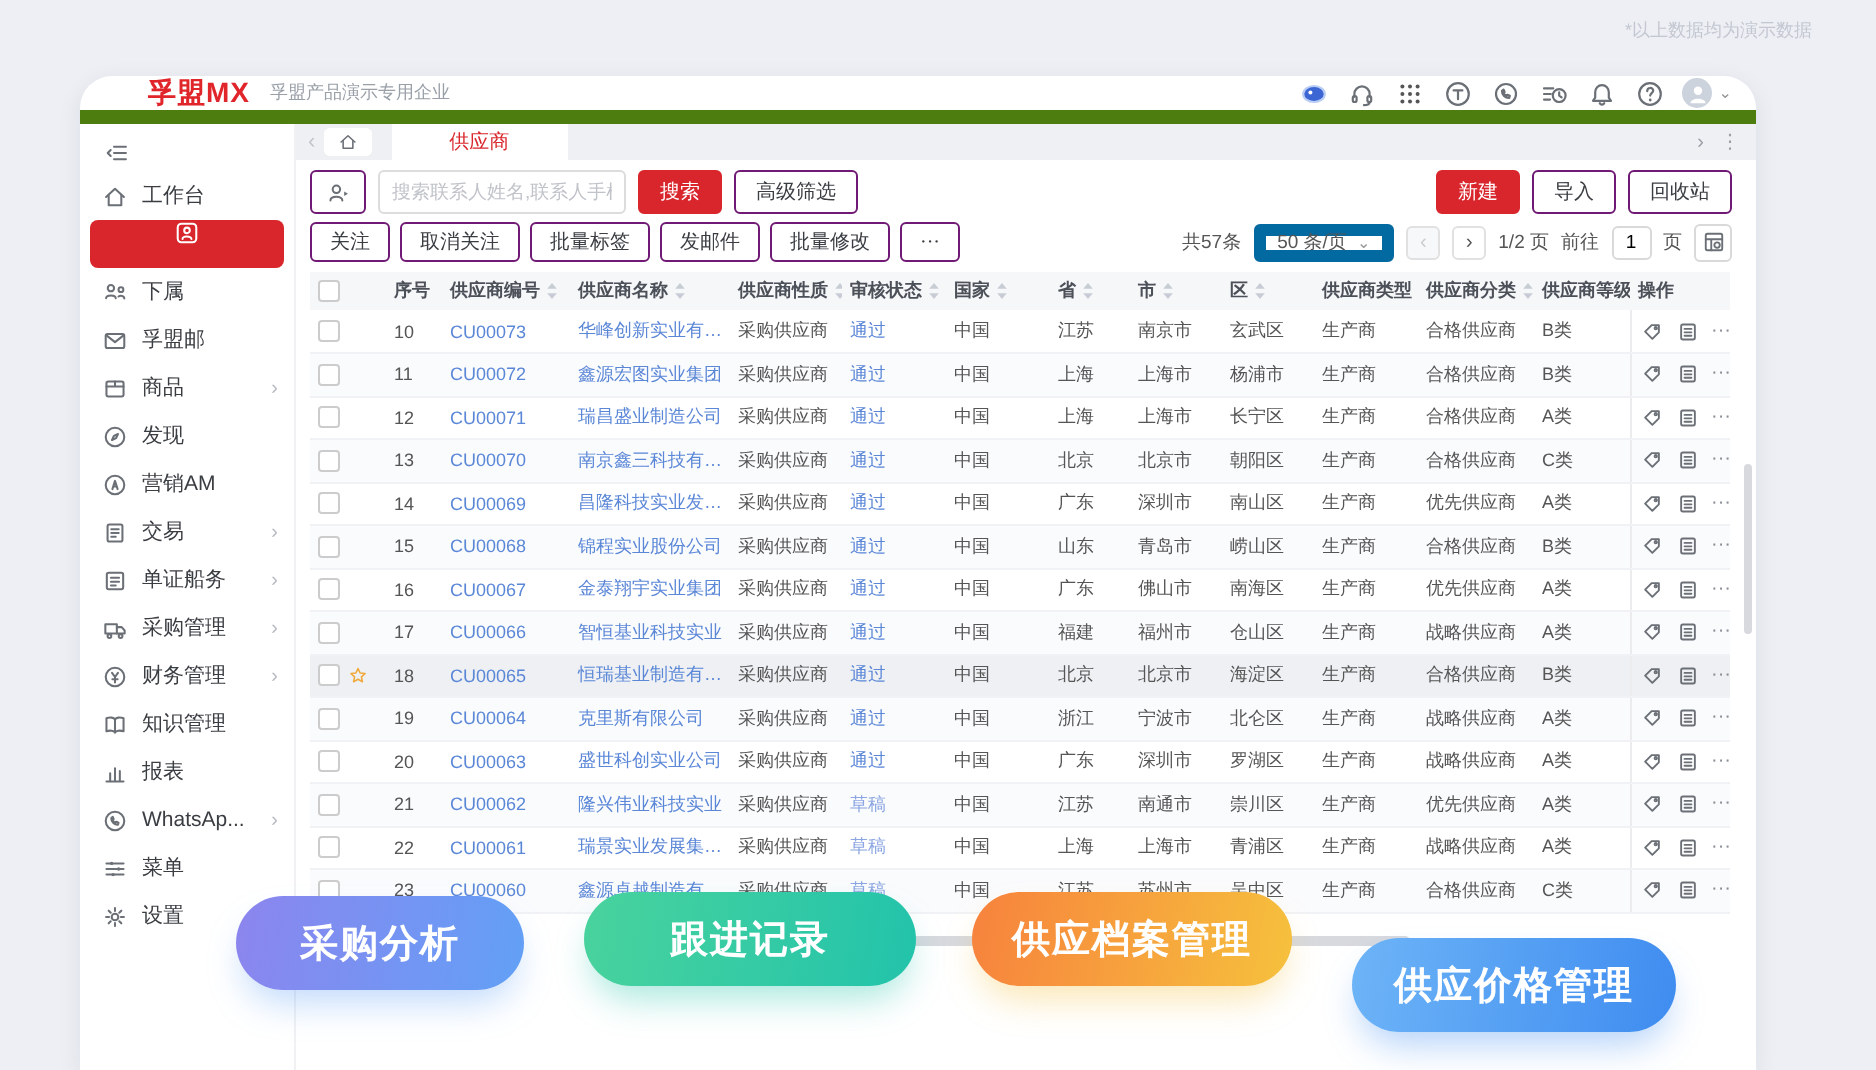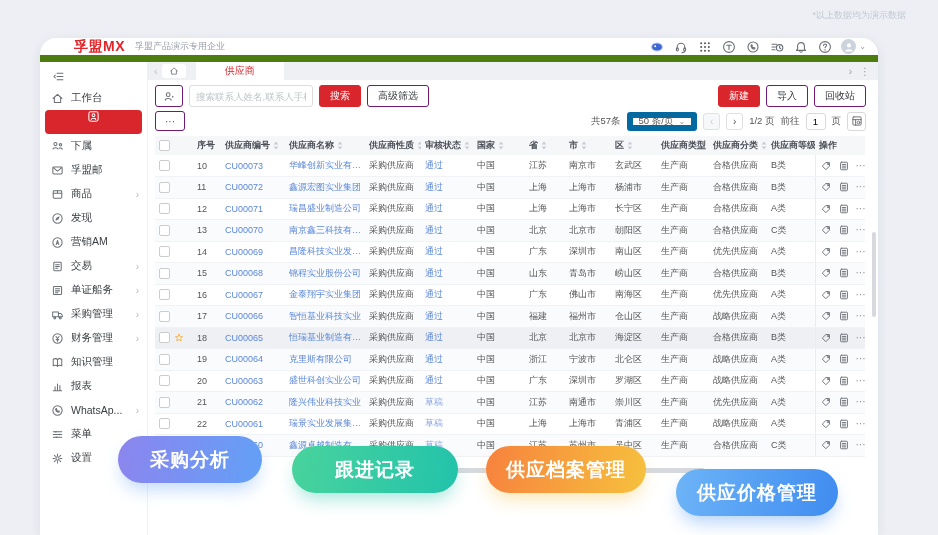--- a/index.html
+++ b/index.html
@@ -351,20 +351,27 @@
             </button>
           <input class="search-input" placeholder="搜索联系人姓名,联系人手机,联系人邮..." style="">
           <button class="btn red">搜索</button>
           <button class="btn">高级筛选</button>
           <span class="spacer"></span>
           <button class="btn red">新建</button>
           <button class="btn">导入</button>
           <button class="btn">回收站</button>
         </div>
         <div class="row2">
+          <span id="toolbarBtns" style="display:flex;gap:5px;">
+              <button class="btn">关注</button>
+              <button class="btn">取消关注</button>
+              <button class="btn">批量标签</button>
+              <button class="btn">发邮件</button>
+              <button class="btn">批量修改</button>
+            </span>
           <button class="btn">···</button>
           <span class="pag">
             <span>共57条</span>
             <span class="select">
                 <span>50 条/页</span>
                 <span style="color:#999;font-size:8px;">⌄</span>
               </span>
             <span class="pg-btn disabled">‹</span>
             <span class="pg-btn">›</span>
             <span>1/2 页</span>
@@ -884,17 +891,17 @@
         <div class="hscroll">
             <div class="thumb"></div>
           </div>
       </div>
       <div class="vthumb"></div>
     </main>
   </div>
 </div>
 
 <div id="pills">
-    <div class="pill" style="left: 118px; top: 436px; width: 144px; background: linear-gradient(100deg, rgb(140, 133, 238), rgb(98, 160, 246)); box-shadow: rgba(98, 160, 246, 0.4) 0px 10px 18px -4px;">采购分析</div>
+    <div class="pill" style="left: 118px; top: 448px; width: 144px; background: linear-gradient(100deg, rgb(140, 133, 238), rgb(98, 160, 246)); box-shadow: rgba(98, 160, 246, 0.4) 0px 10px 18px -4px;">采购分析</div>
     <div class="pill" style="left: 292px; top: 446px; width: 166px; background: linear-gradient(100deg, rgb(73, 211, 157), rgb(34, 195, 171)); box-shadow: rgba(34, 195, 171, 0.4) 0px 10px 18px -4px;">跟进记录</div>
     <div class="pill" style="left: 486px; top: 446px; width: 160px; background: linear-gradient(100deg, rgb(247, 130, 61), rgb(246, 193, 61)); box-shadow: rgba(246, 193, 61, 0.4) 0px 10px 18px -4px;">供应档案管理</div>
     <div class="pill" style="left: 676px; top: 469px; width: 162px; background: linear-gradient(100deg, rgb(109, 180, 247), rgb(63, 140, 240)); box-shadow: rgba(63, 140, 240, 0.4) 0px 10px 18px -4px;">供应价格管理</div>
   </div>
 
 </body></html>

